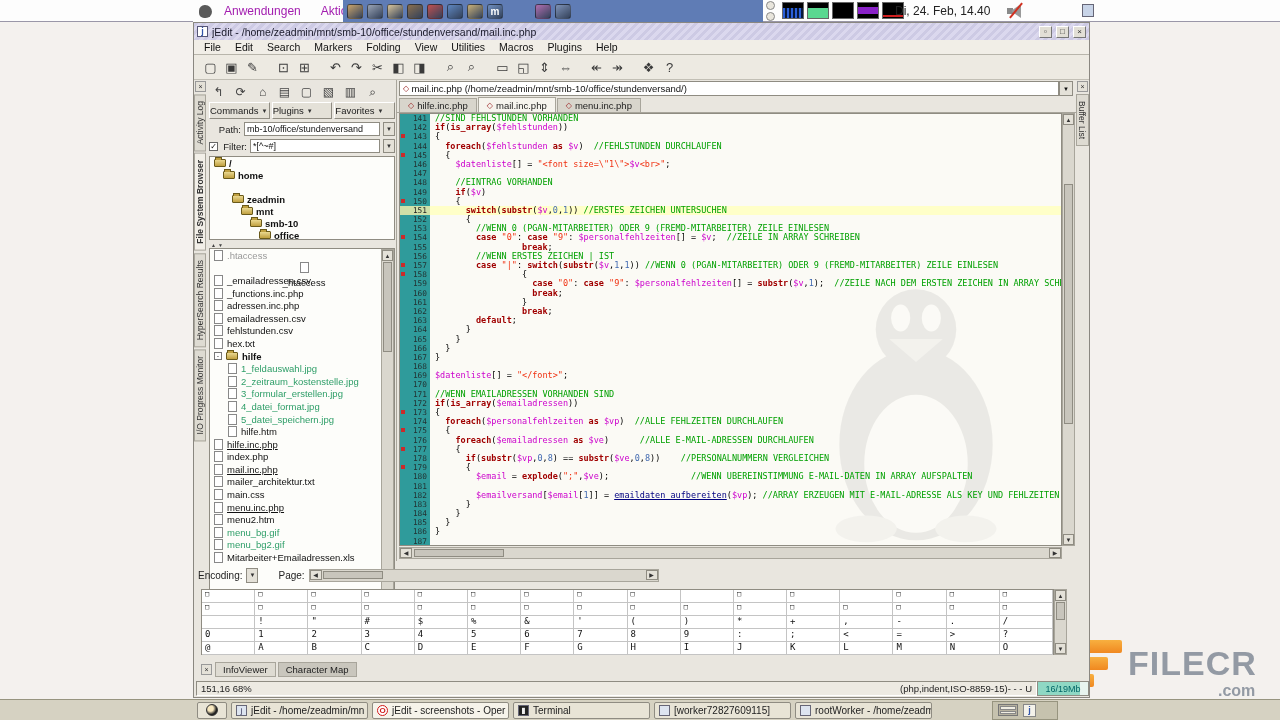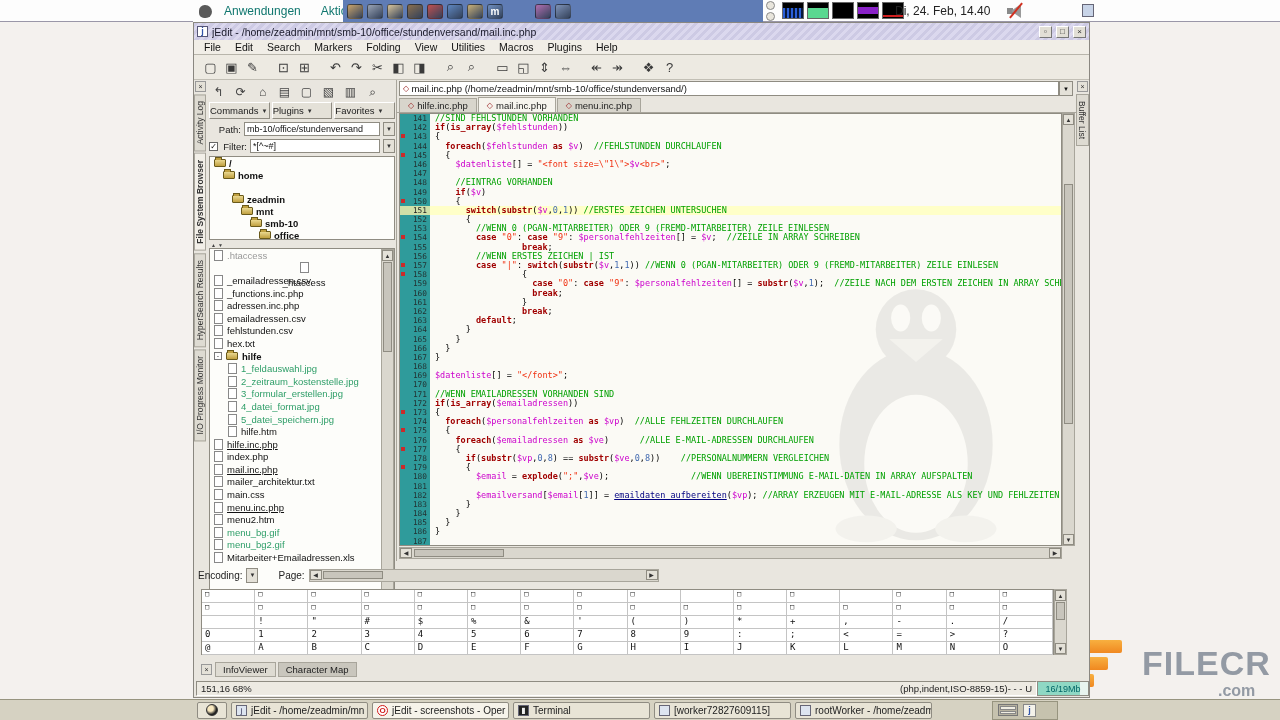--- a/index.html
+++ b/index.html
@@ -3,21 +3,21 @@
 <meta charset="utf-8">
 <style>
   *{margin:0;padding:0;box-sizing:border-box;}
   html,body{width:1280px;height:720px;overflow:hidden;}
   body{font-family:"Liberation Sans",sans-serif;background:#f4f1ee;position:relative;font-size:11px;color:#111;}
   .abs{position:absolute;}
 
   
   #top-panel{left:0;top:0;width:1280px;height:22px;background:#fdfdfd;border-bottom:1px solid #9a97a8;}
   #panel-menus{left:193px;top:0;height:22px;display:flex;align-items:center;gap:4px;padding:0 6px;background:#fdfdfd;}
-  .pmenu{padding:2px 8px;font-size:12px;color:#0f766e;}
+  .pmenu{padding:2px 8px;font-size:12px;color:#a21caf;}
   #foot-icon{width:13px;height:13px;border-radius:50% 60% 55% 45%;background:#5a5a5a;}
   #launcher-strip{left:343px;top:0;width:420px;height:22px;background:#5f7cb5;display:flex;align-items:center;gap:4px;padding:0 4px;}
   .launch{width:16px;height:15px;border-radius:3px;border:1px solid rgba(0,0,0,.35);display:flex;align-items:center;justify-content:center;font-size:10px;font-weight:bold;color:#fff;}
   #applet-btns{left:766px;top:1px;width:11px;height:20px;display:flex;flex-direction:column;gap:2px;}
   .round-btn{width:9px;height:9px;border-radius:50%;background:#e8e5dc;border:1px solid #888;}
   #monitors{left:782px;top:2px;display:flex;gap:3px;}
   .mon{width:22px;height:17px;background:#000;border:1px solid #666;position:relative;overflow:hidden;}
   .mon .wave{position:absolute;bottom:0;left:0;width:100%;height:70%;background:repeating-linear-gradient(90deg,#2a5fd8 0 2px,#08183a 2px 4px);}
   .mon .fillg{position:absolute;bottom:0;left:0;width:100%;height:65%;background:#5ad890;}
   .mon .fillp{position:absolute;bottom:4px;left:0;width:100%;height:45%;background:#8a22c8;}
@@ -132,21 +132,21 @@
   #tray{margin-left:56px;width:66px;height:19px;background:#c6c2ae;border:1px solid #97947f;display:flex;align-items:center;gap:5px;padding:0 5px;}
   #pager{width:20px;height:12px;background:#9a96845e;border:1px solid #777;display:flex;flex-direction:column;gap:1px;padding:1px;}
   #pager div{flex:1;background:#f0ede2;border:1px solid #888;}
   #tray-jedit{width:13px;height:13px;background:#f4f2ea;border:1px solid #888;color:#3355aa;font-size:9px;font-weight:bold;text-align:center;line-height:11px;}
 
   
   #filecr{left:1072px;top:638px;width:200px;height:60px;}
   #fc-icon{position:absolute;left:0;top:2px;width:50px;height:50px;}
   #fc-icon div{position:absolute;left:0;background:linear-gradient(#f8b040,#f08820);border-radius:2px;}
   #fc-b1{top:0;width:50px;height:13px;} #fc-b2{top:17px;width:36px;height:13px;} #fc-b3{top:34px;width:22px;height:13px;}
-  #fc-text{position:absolute;left:70px;top:6px;font-size:34px;font-weight:bold;color:#939aa4;letter-spacing:1px;font-family:"Liberation Sans",sans-serif;}
+  #fc-text{position:absolute;left:56px;top:6px;font-size:34px;font-weight:bold;color:#939aa4;letter-spacing:1px;font-family:"Liberation Sans",sans-serif;}
   #fc-tld{position:absolute;left:146px;top:44px;font-size:16px;font-weight:bold;color:#939aa4;}
 </style>
 </head>
 <body>
 
 <div id="top-panel" class="abs">
   <div id="panel-menus" class="abs">
     <span id="foot-icon"></span>
     <span class="pmenu">Anwendungen</span>
     <span class="pmenu">Aktionen</span>

